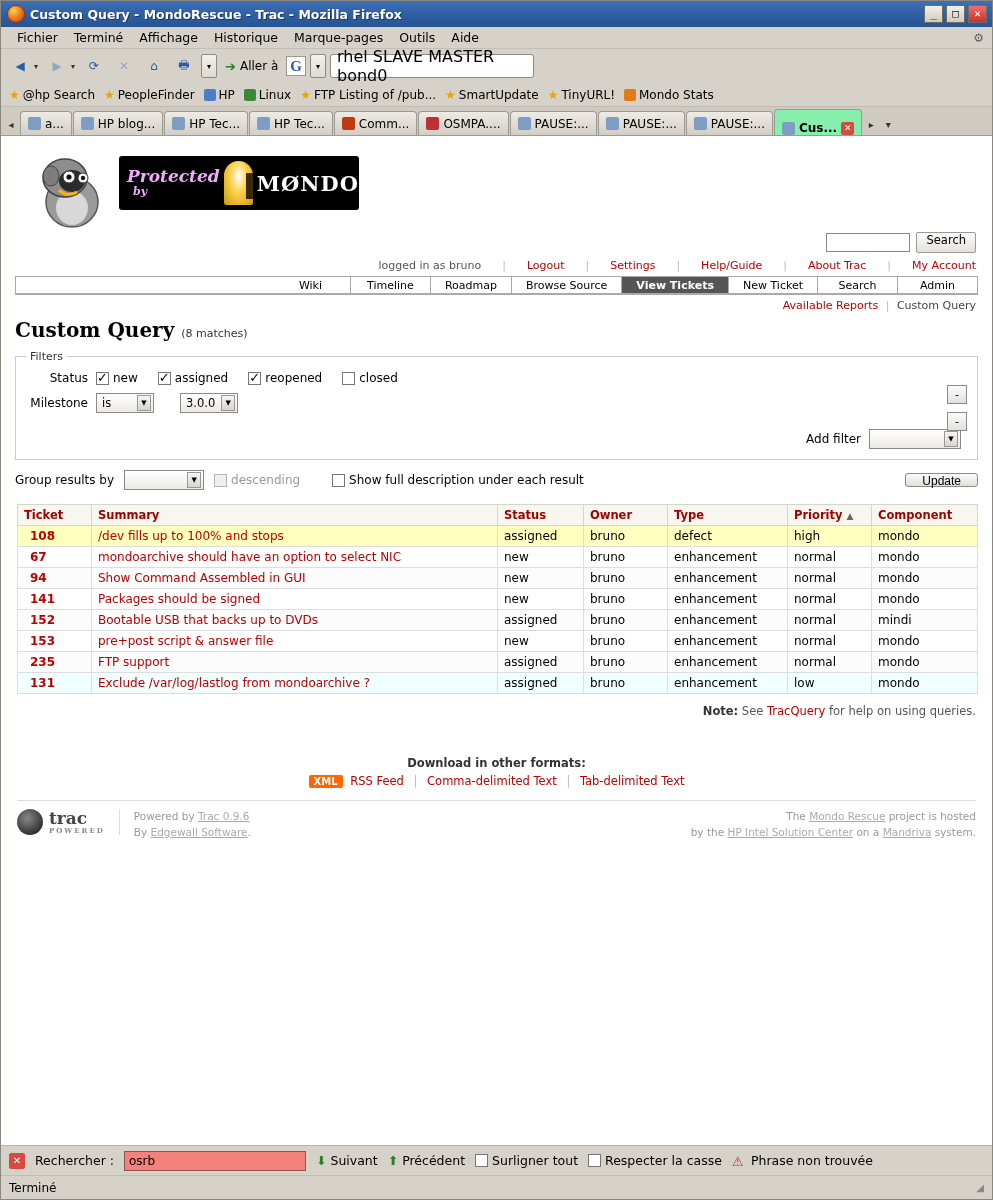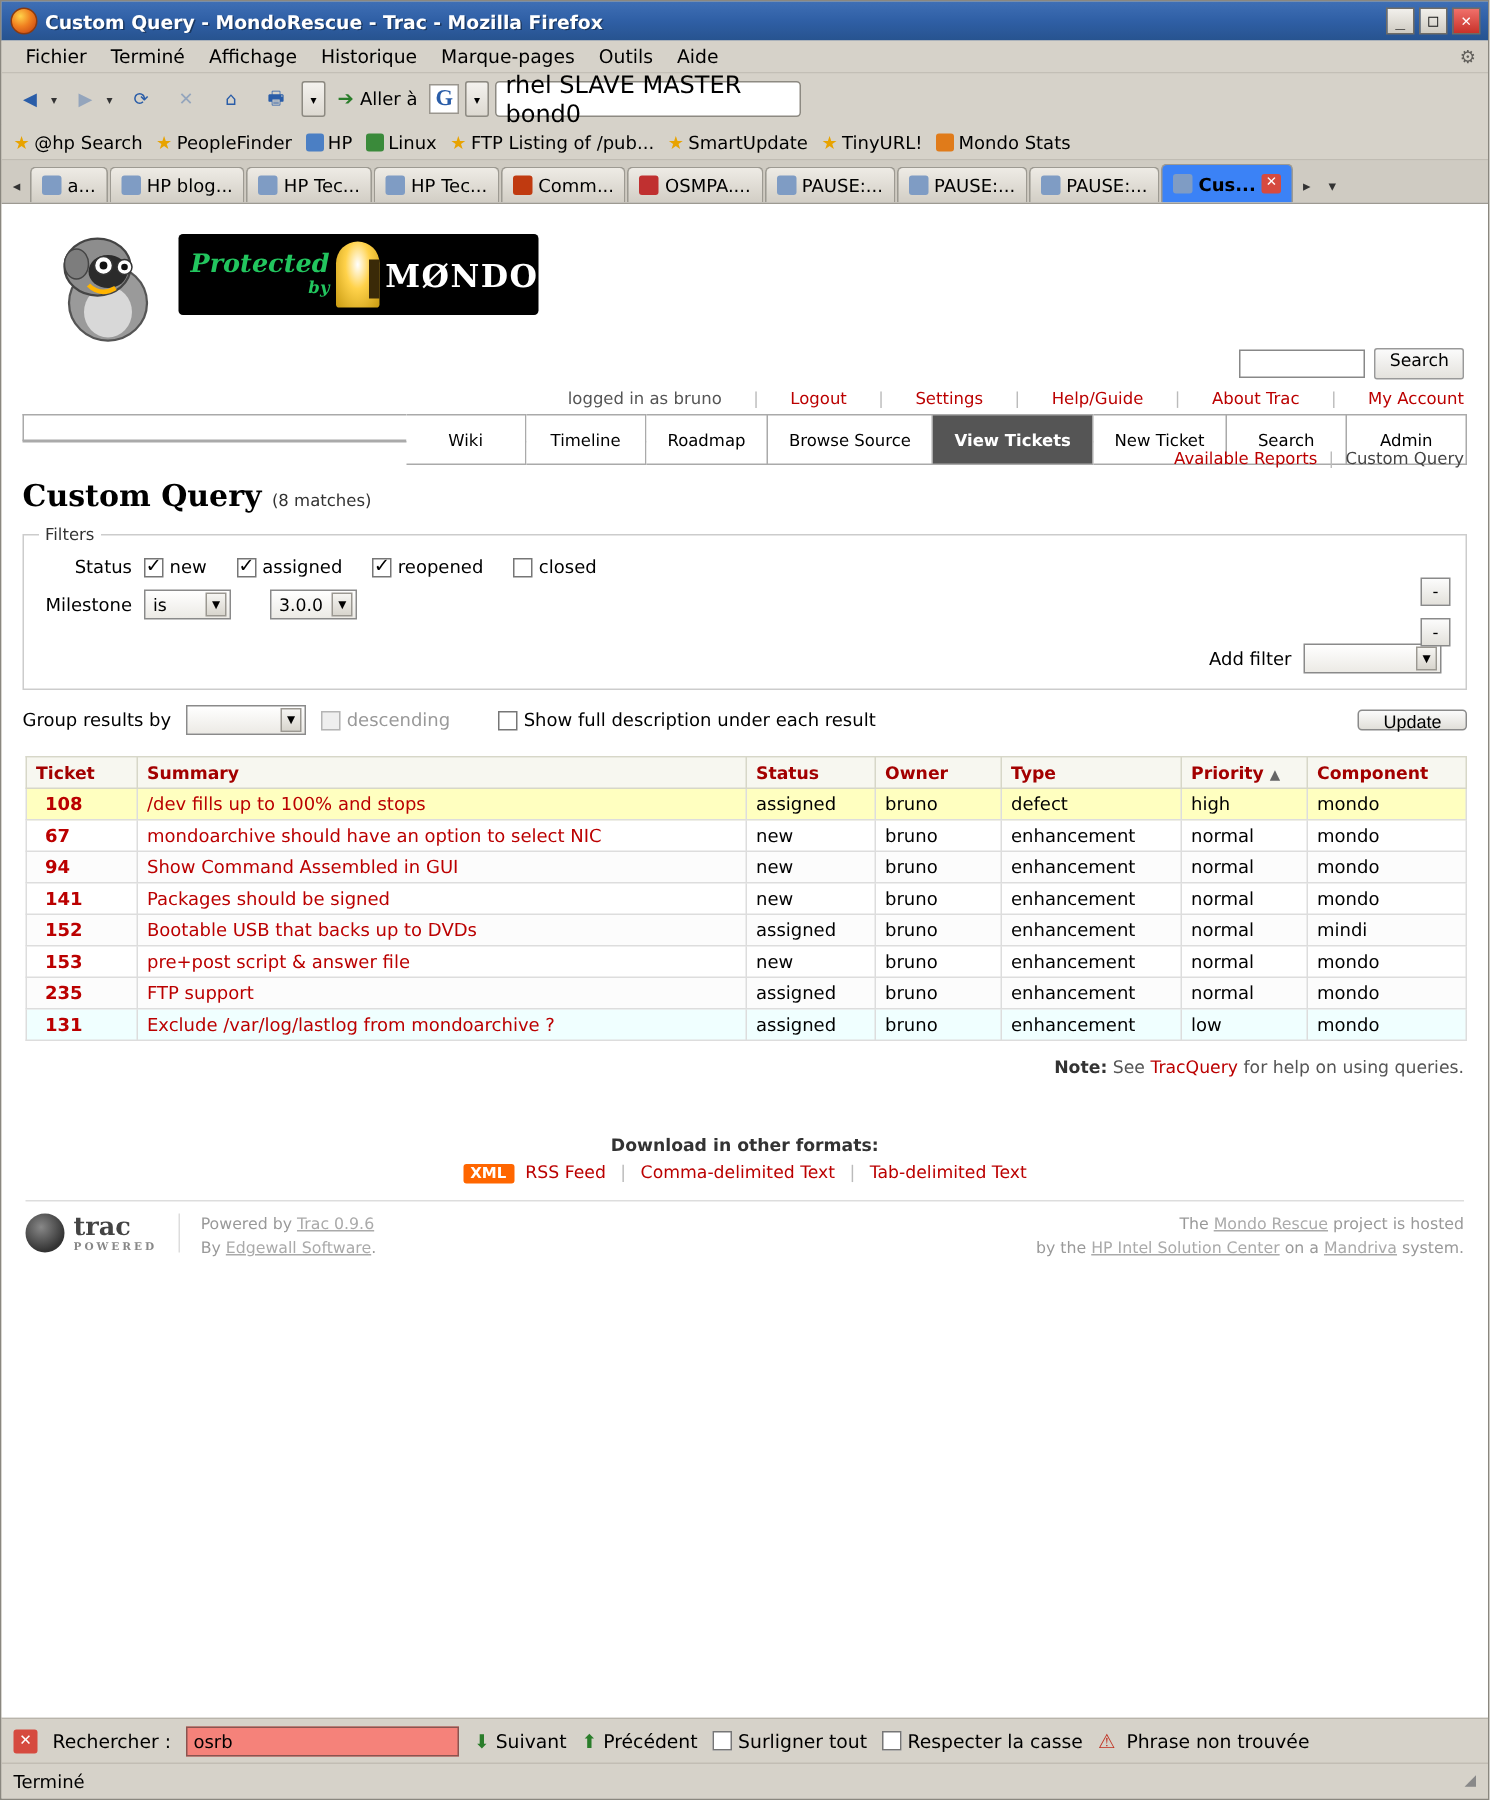--- a/index.html
+++ b/index.html
@@ -125,21 +125,21 @@
     background: #cfcbc2; gap: 1px;
   }
   .tab {
     height: 24px; display: flex; align-items: center; gap: 4px;
     padding: 0 7px; font-size: 12px;
     background: linear-gradient(#eeebe5,#d2cec5);
     border: 1px solid #9d9a92; border-bottom: none;
     border-radius: 4px 4px 0 0;
     max-width: 100px; white-space: nowrap; overflow: hidden;
   }
-  .tab.active { background: #3b82f6; font-weight: bold; height: 26px; }
+  .tab.active { background: #86efac; font-weight: bold; height: 26px; align-items: flex-end; }
   .tab .tico { width: 13px; height: 13px; background: #7f9cc4; border-radius: 2px; flex: 0 0 auto; }
   .tab .tclose {
     width: 13px; height: 13px; background: #d64a3f; color: #fff; font-size: 9px;
     line-height: 12px; text-align: center; border-radius: 2px; flex: 0 0 auto;
   }
   .tabscroll { width: 16px; text-align: center; color: #333; font-size: 10px; padding-bottom: 5px;}
   
   #page {
     flex: 1 1 auto; background: #fff; overflow: hidden; position: relative;
     border-top: 1px solid #9d9a92;
@@ -147,22 +147,22 @@
   
   #trac-banner { padding: 20px 16px 4px 16px; display: flex; align-items: flex-start; }
   #mascot {
     width: 66px; height: 72px; position: relative; margin-left: 22px; margin-right: 14px;
   }
   #mondo-logo {
     width: 240px; height: 54px; background: #000; border-radius: 3px;
     position: relative; overflow: hidden; display: flex; align-items: center;
   }
   #mondo-logo .prot {
-    color: #22c55e; font-family: "DejaVu Serif", serif; font-style: italic;
-    font-size: 17px; font-weight: bold; padding-left: 8px; line-height: 1.05; text-align: right;
+    color: #f0abfc; font-family: "DejaVu Serif", serif; font-style: italic;
+    font-size: 17px; font-weight: bold; padding-left: 8px; line-height: 1.05;
   }
   #mondo-logo .prot small { display: block; font-size: 11px; padding-left: 6px; }
   #mondo-logo .chest {
     width: 52px; height: 44px; margin: 0 4px;
     background: radial-gradient(ellipse at 50% 35%, #fff 0%, #ffd24a 40%, #c89a10 100%);
     border-radius: 26px 26px 4px 4px; position: relative;
   }
   #mondo-logo .chest:after {
     content:""; position:absolute; left:22px; top:12px; width:7px; height:26px; background:#3a2a08;
   }
@@ -187,21 +187,21 @@
   }
   #metanav a { color: #bb0000; text-decoration: none; }
   #metanav .sep { color: #bbb; }
   
   #mainnav {
     margin: 0 14px; display: flex; align-items: stretch; height: 19px;
     border-bottom: 1px solid #aaa; font-size: 11px;
   }
   #mainnav .filler { flex: 1 1 auto; border: 1px solid #aaa; border-right: none; background:#fff;}
   #mainnav .navitem {
-    padding: 16px 14px; display: flex; align-items: center; justify-content: center;
+    padding: 0 14px; display: flex; align-items: center; justify-content: center;
     border: 1px solid #aaa; border-left: none; background: #fff; color: #000;
     min-width: 80px;
   }
   #mainnav .navitem.active { background: #555; color: #fff; font-weight: bold; }
   #ctxnav {
     text-align: right; padding: 4px 16px 0 0; font-size: 11px; color: #444;
   }
   #ctxnav a { color: #bb0000; text-decoration: none; }
   #ctxnav .sep { color: #bbb; margin: 0 4px; }
   h1#pagetitle {

